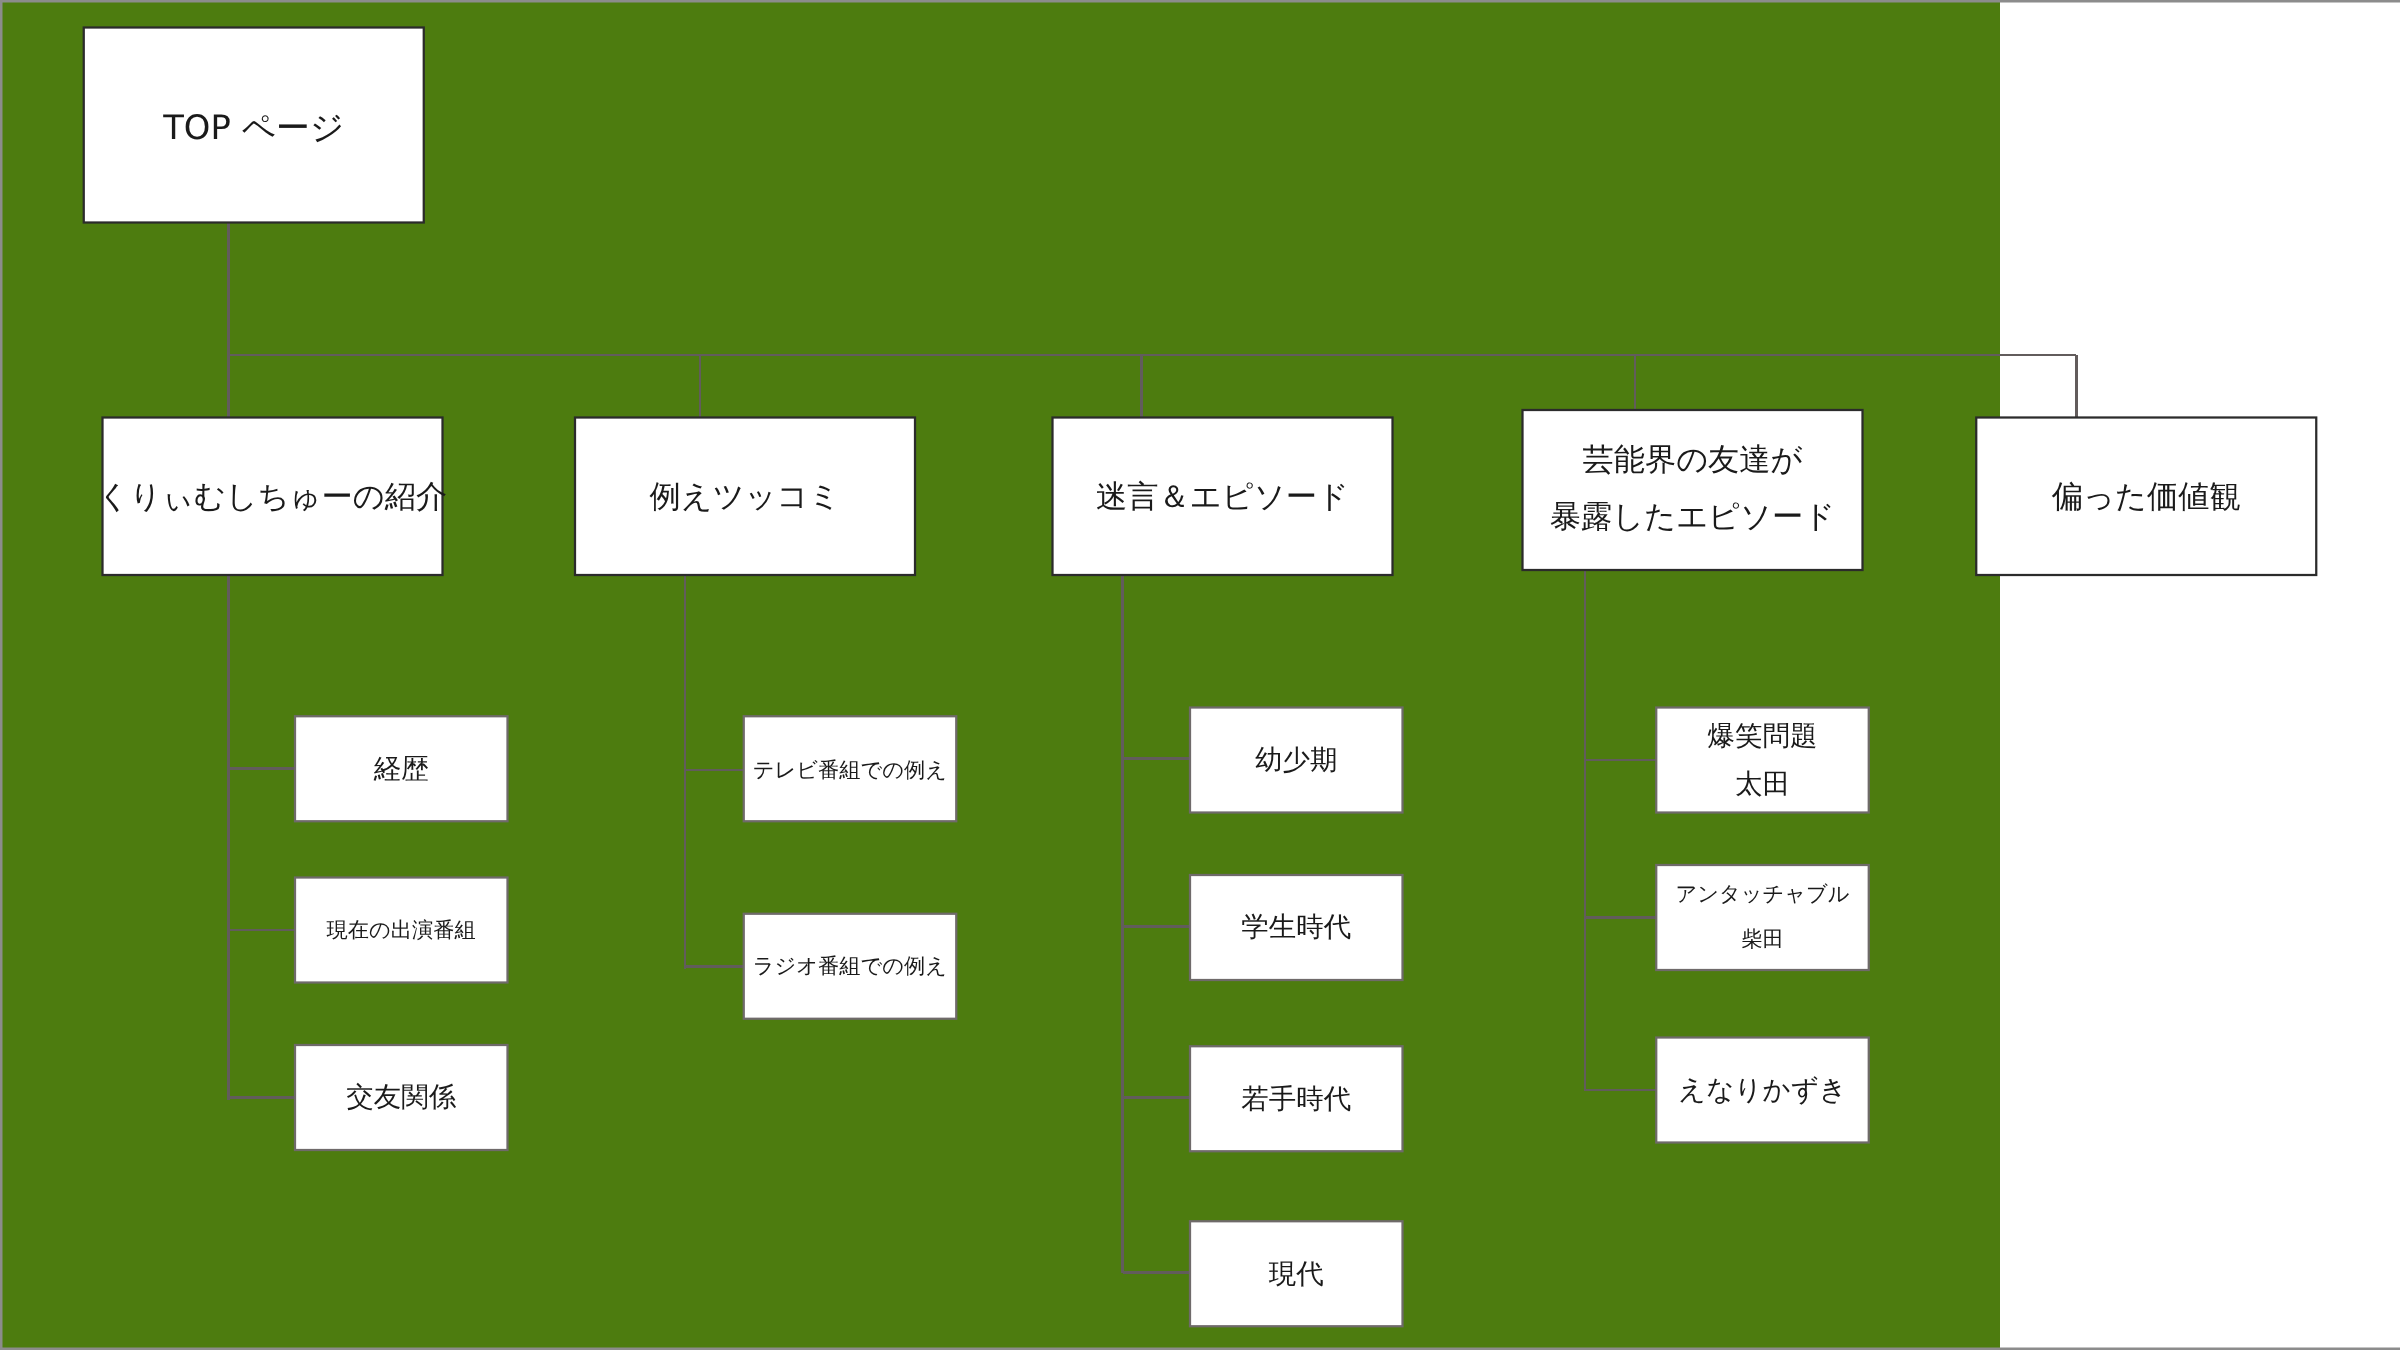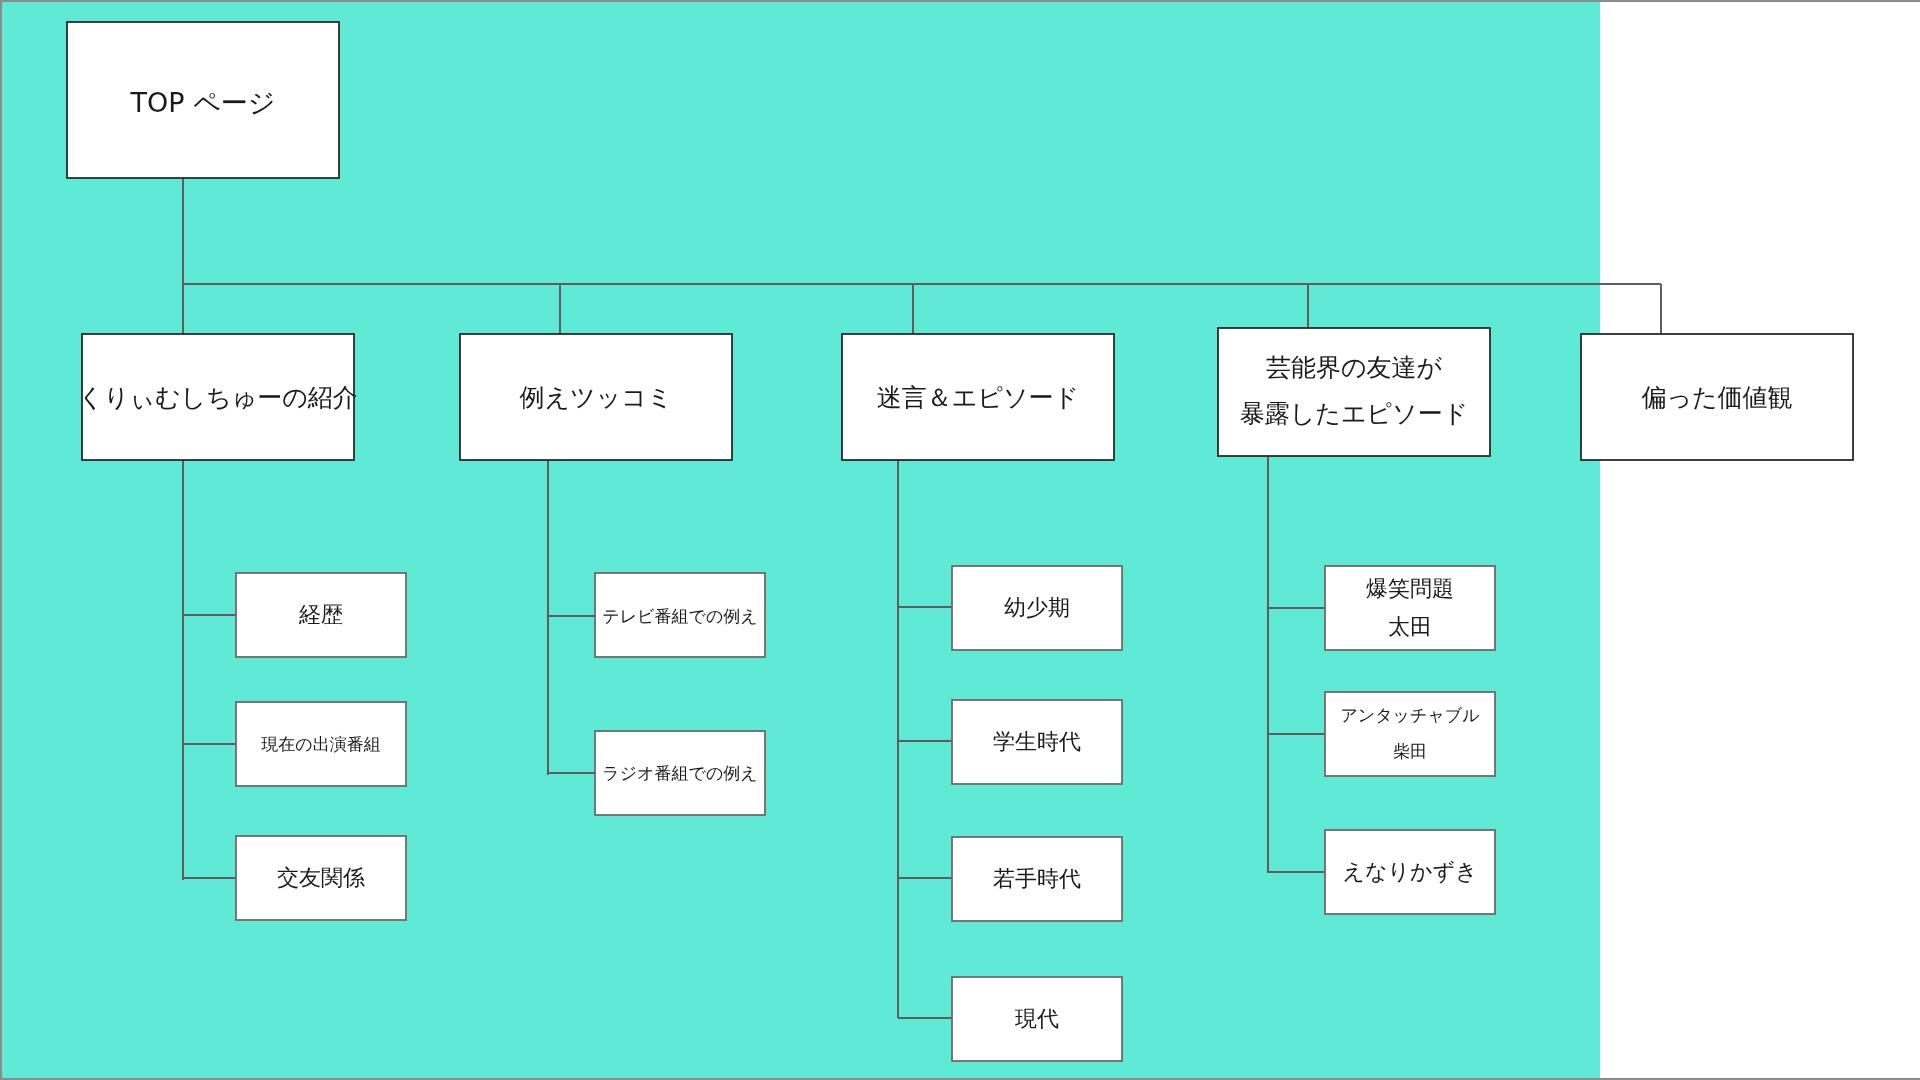--- a/index.html
+++ b/index.html
@@ -10,21 +10,21 @@
   body {
     width: 1920px;
     height: 1080px;
     overflow: hidden;
     font-family: "DejaVu Sans", "Liberation Sans", sans-serif;
   }
   #page {
     position: relative;
     width: 1600px;
     height: 1080px;
-    background: #5eead4;
+    background: #4d7c0f;
     box-sizing: border-box;
   }
   #page-frame {
     position: absolute;
     left: 0;
     top: 0;
     width: 1920px;
     height: 1080px;
     box-sizing: border-box;
     border-top: 2px solid #8c8c8c;

